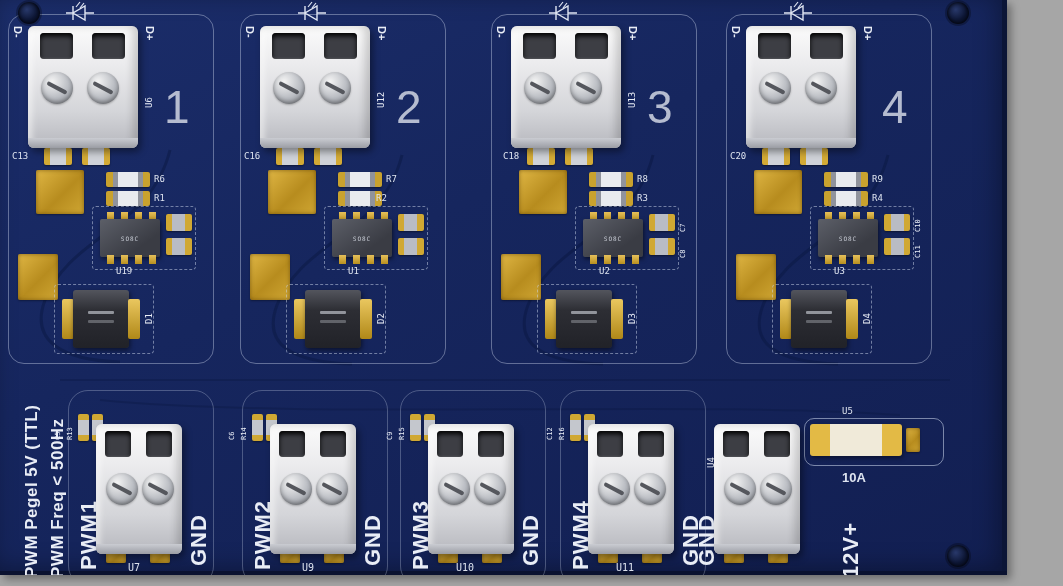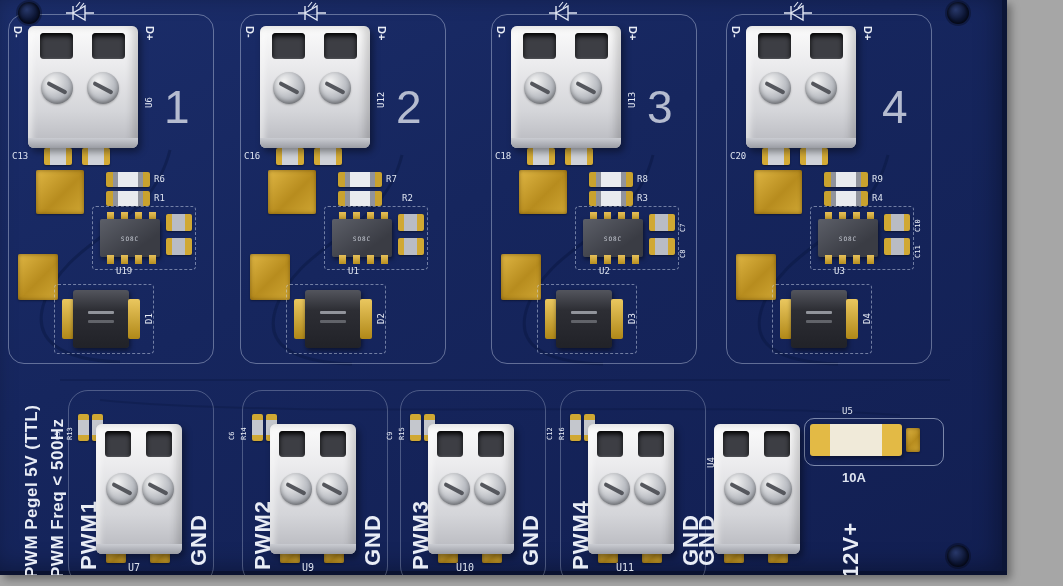--- a/index.html
+++ b/index.html
@@ -171,21 +171,21 @@
       <div class="vtext silk-med" style="left:136px;top:26px;height:48px">D+</div>
       <div class="vtext silk-small up" style="left:136px;top:76px;height:32px">U12</div>
       <div class="chan-number" style="left:156px;top:80px">2</div>
       <div class="slabel" style="left:4px;top:151px">C16</div>
       <div class="cap" style="left:36px;top:148px;width:28px;height:17px"></div>
       <div class="cap" style="left:74px;top:148px;width:28px;height:17px"></div>
       <div class="gold" style="left:28px;top:170px;width:48px;height:44px"></div>
       <div class="resistor" style="left:98px;top:172px;width:44px;height:15px"></div>
       <div class="slabel" style="left:146px;top:174px">R7</div>
       <div class="resistor" style="left:98px;top:191px;width:44px;height:15px"></div>
-      <div class="slabel" style="left:162px;top:193px">R2</div>
+      <div class="slabel" style="left:136px;top:193px">R2</div>
       <div class="dashed" style="left:84px;top:206px;width:104px;height:64px"></div>
       <div class="chip" style="left:92px;top:212px;width:60px;height:52px">
         <span class="pin" style="left:7px;top:0"></span>
           <span class="pin" style="left:21px;top:0"></span>
           <span class="pin" style="left:35px;top:0"></span>
           <span class="pin" style="left:49px;top:0"></span>
         <div class="cbody">
             <div class="marking">SO8C</div>
           </div>
         <span class="pin" style="left:7px;bottom:0"></span>
@@ -224,21 +224,21 @@
             <div class="slot"></div>
           </div>
         <div class="screw s2">
             <div class="slot"></div>
           </div>
         <div class="foot"></div>
       </div>
       <div class="vtext silk-med" style="left:136px;top:26px;height:48px">D+</div>
       <div class="vtext silk-small up" style="left:136px;top:76px;height:32px">U13</div>
       <div class="chan-number" style="left:156px;top:80px">3</div>
-      <div class="slabel" style="left:4px;top:151px">C18</div>
+      <div class="slabel" style="left:12px;top:151px">C18</div>
       <div class="cap" style="left:36px;top:148px;width:28px;height:17px"></div>
       <div class="cap" style="left:74px;top:148px;width:28px;height:17px"></div>
       <div class="gold" style="left:28px;top:170px;width:48px;height:44px"></div>
       <div class="resistor" style="left:98px;top:172px;width:44px;height:15px"></div>
       <div class="slabel" style="left:146px;top:174px">R8</div>
       <div class="resistor" style="left:98px;top:191px;width:44px;height:15px"></div>
       <div class="slabel" style="left:146px;top:193px">R3</div>
       <div class="dashed" style="left:84px;top:206px;width:104px;height:64px"></div>
       <div class="chip" style="left:92px;top:212px;width:60px;height:52px">
         <span class="pin" style="left:7px;top:0"></span>

